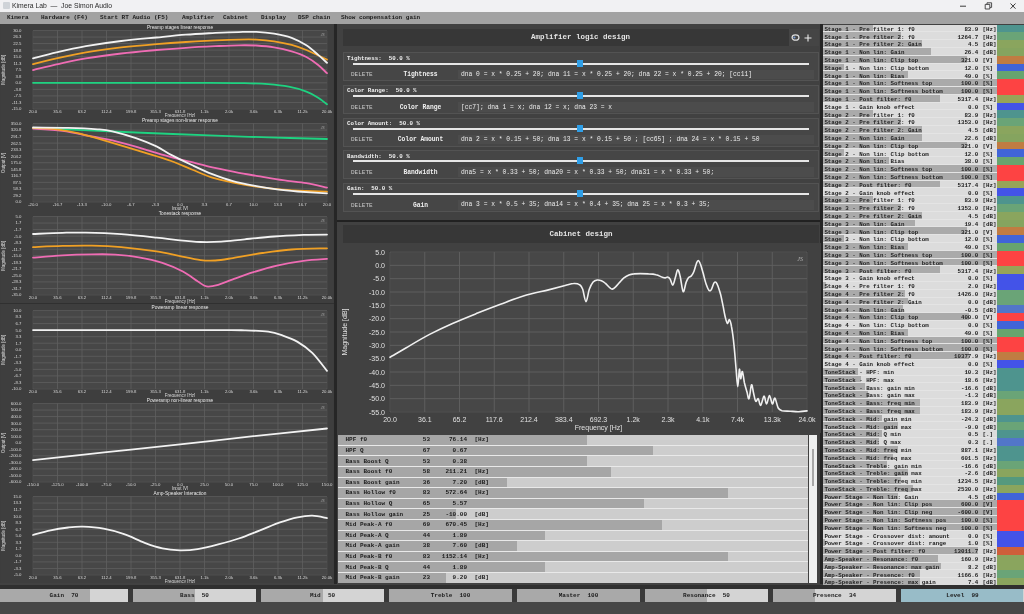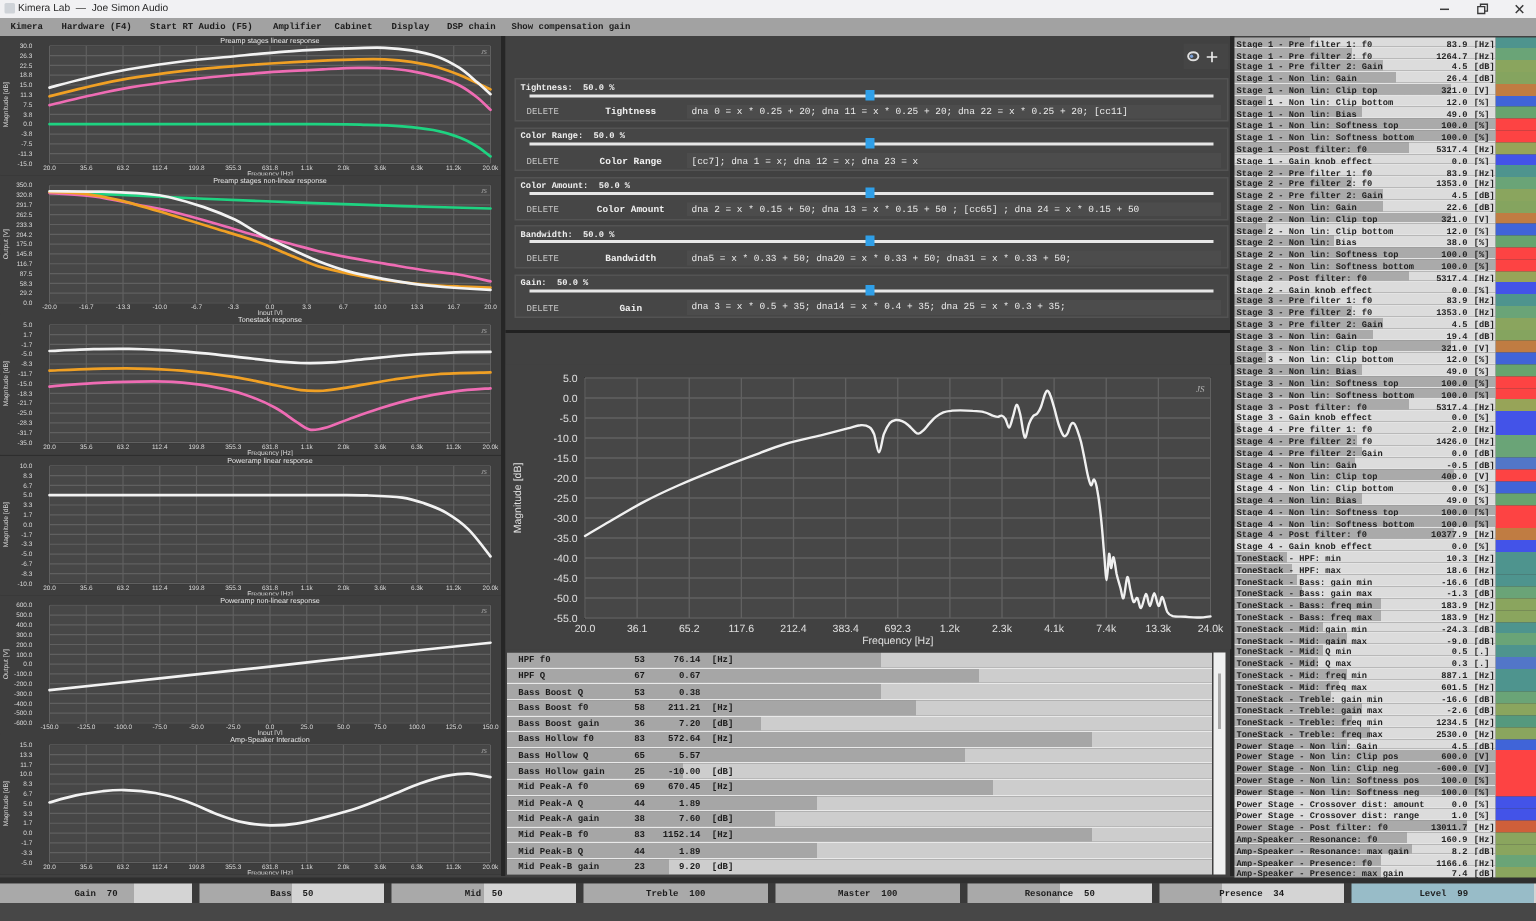--- a/index.html
+++ b/index.html
@@ -314,20 +314,23 @@
 <text x="327.0" y="89.2" font-size="4.3" fill="#d8d8d8" text-anchor="middle" font-family="Liberation Sans">20.0k</text>
 <text x="180.0" y="93.2" font-size="4.5" fill="#d8d8d8" text-anchor="middle" font-family="Liberation Sans">Frequency [Hz]</text>
 <text x="5" y="45.8" font-size="4.5" fill="#d8d8d8" text-anchor="middle" font-family="Liberation Sans" transform="rotate(-90 5 45.8)">Magnitude [dB]</text>
 <path d="M33.0 45.0 C35.9 44.2 44.8 41.5 50.6 40.3 C56.5 39.0 62.9 38.1 68.3 37.5 C73.7 36.9 77.1 36.5 83.0 36.7 C88.9 36.9 96.7 37.4 103.6 38.7 C110.4 39.9 117.3 41.8 124.1 44.2 C131.0 46.5 138.3 50.5 144.7 52.8 C151.1 55.2 156.5 57.1 162.4 58.3 C168.2 59.6 174.1 60.1 180.0 60.3 C185.9 60.4 191.3 60.1 197.6 59.1 C204.0 58.1 211.4 56.2 218.2 54.4 C225.1 52.6 231.9 50.8 238.8 48.5 C245.7 46.2 252.5 43.3 259.4 40.6 C266.2 38.0 273.6 34.6 280.0 32.4 C286.3 30.2 292.2 28.4 297.6 27.3 C303.0 26.2 307.4 25.6 312.3 25.7 C317.2 25.9 324.6 27.7 327.0 28.1" fill="none" stroke="#f2f2f2" stroke-width="1.8" stroke-linecap="round"></path>
 </svg>
       </div>
 </div>
 <div class="vdiv1"></div>
     <div class="vdiv2"></div>
 <div class="midcol">
+  <div class="amphdr">
+        <div class="t">Amplifier logic design</div>
+      </div>
   <div class="ampicons">
     <svg class="eyeic" viewBox="0 0 9 9">
           <ellipse cx="4.5" cy="4.5" rx="3.4" ry="2.7" fill="none" stroke="#e0e0e0" stroke-width="1.3"></ellipse>
           <circle cx="3.4" cy="4.5" r="1.1" fill="#7aa0d8"></circle>
         </svg>
     <svg class="plusic" viewBox="0 0 10 12">
           <path d="M5 2.5V9.5M1.5 6H8.5" stroke="#ececec" stroke-width="1.1"></path>
         </svg>
   </div>
 <div class="ampgroup" style="top:28.3px">
@@ -374,20 +377,23 @@
 <div class="amplabel">Gain:&nbsp;&nbsp;50.0 %</div>
 <div class="amptrack"></div>
 <div class="amphandle"></div>
 <div class="amprow">
           <span class="del">DELETE</span>
           <span class="gname">Gain</span>
           <span class="formula">dna 3 = x * 0.5 + 35; dna14 = x * 0.4 + 35; dna 25 = x * 0.3 + 35;</span>
         </div>
 </div>
   <div class="middiv"></div>
+  <div class="cabhdr">
+        <div class="t">Cabinet design</div>
+      </div>
   <div class="cabplot">
         <svg width="484" height="190" viewBox="0 0 484 190" style="display:block">
 <rect x="0" y="0" width="484" height="190" fill="#414141"></rect>
 <rect x="53.0" y="9.0" width="417.0" height="160.0" fill="#474747" stroke="#2c2c2c" stroke-width="1"></rect>
 <path stroke="#616161" stroke-width="0.9" d="M53.00 9.00V169.00M87.75 9.00V169.00M122.50 9.00V169.00M157.25 9.00V169.00M192.00 9.00V169.00M226.75 9.00V169.00M261.50 9.00V169.00M296.25 9.00V169.00M331.00 9.00V169.00M365.75 9.00V169.00M400.50 9.00V169.00M435.25 9.00V169.00M470.00 9.00V169.00M53.00 9.00H470.00M53.00 22.33H470.00M53.00 35.67H470.00M53.00 49.00H470.00M53.00 62.33H470.00M53.00 75.67H470.00M53.00 89.00H470.00M53.00 102.33H470.00M53.00 115.67H470.00M53.00 129.00H470.00M53.00 142.33H470.00M53.00 155.67H470.00M53.00 169.00H470.00"></path>
 <text x="466.0" y="18.0" font-size="6" font-style="italic" fill="#b5b5b5" text-anchor="end" font-family="Liberation Serif">JS</text>
 <text x="48" y="11.5" font-size="7" fill="#e0e0e0" text-anchor="end" font-family="Liberation Sans">5.0</text>
 <text x="48" y="24.8" font-size="7" fill="#e0e0e0" text-anchor="end" font-family="Liberation Sans">0.0</text>
 <text x="48" y="38.2" font-size="7" fill="#e0e0e0" text-anchor="end" font-family="Liberation Sans">-5.0</text>
 <text x="48" y="51.5" font-size="7" fill="#e0e0e0" text-anchor="end" font-family="Liberation Sans">-10.0</text>

